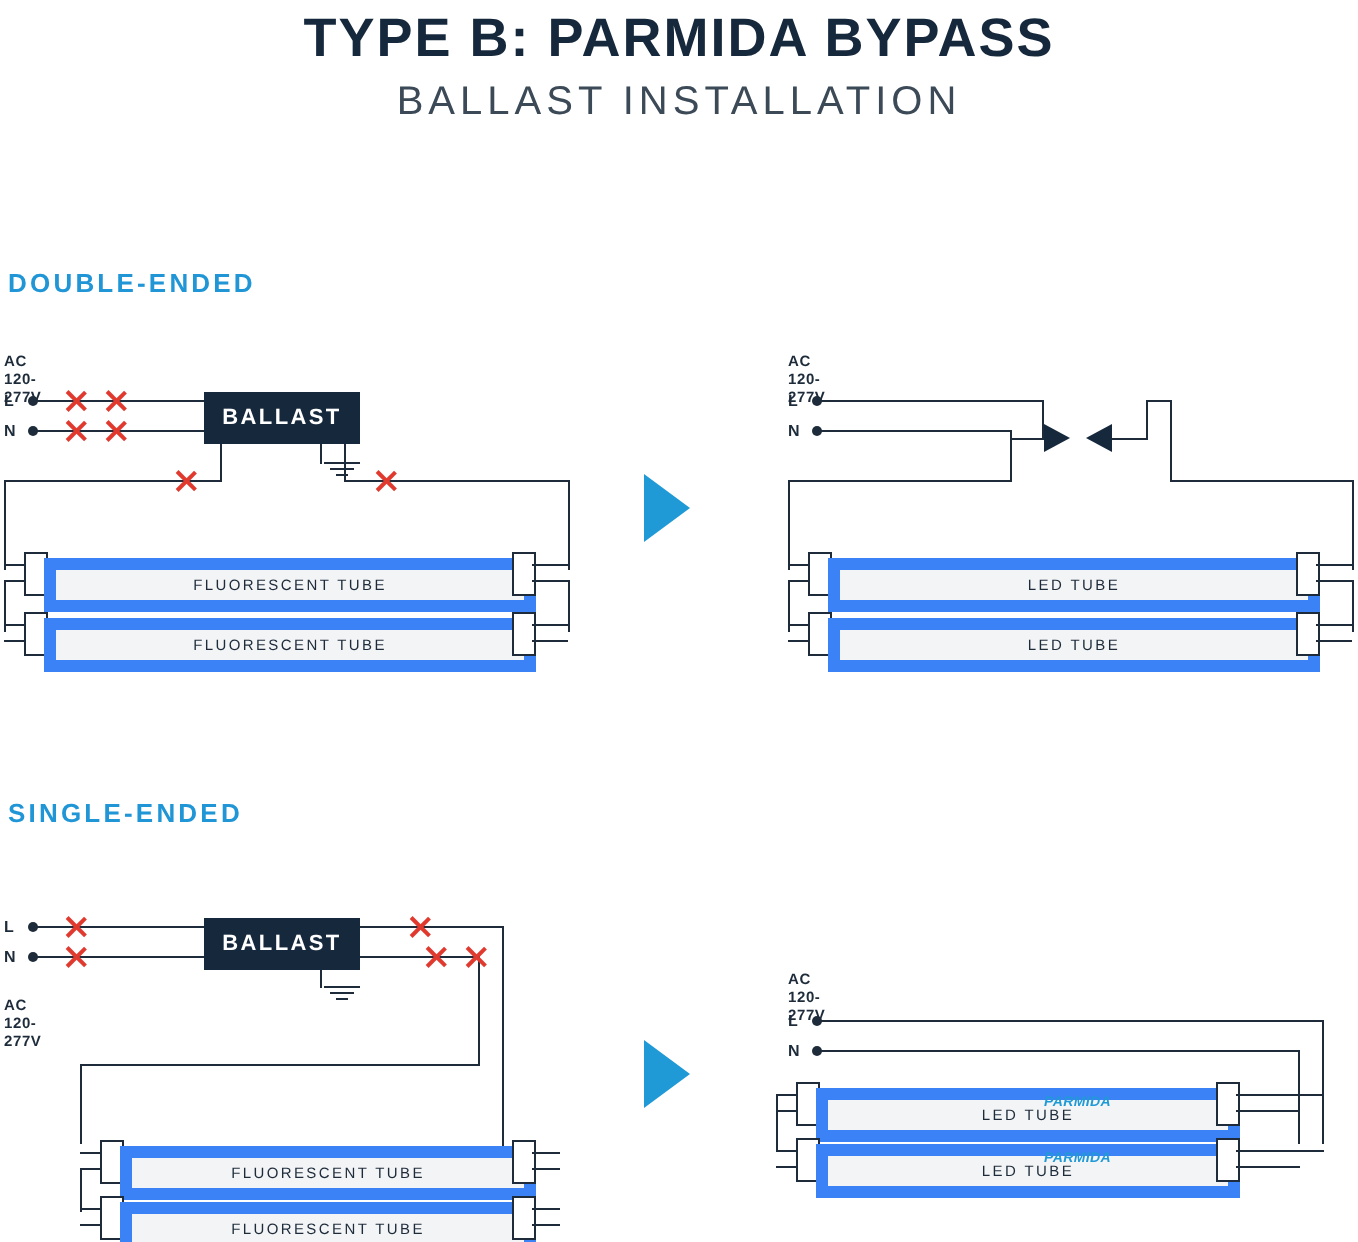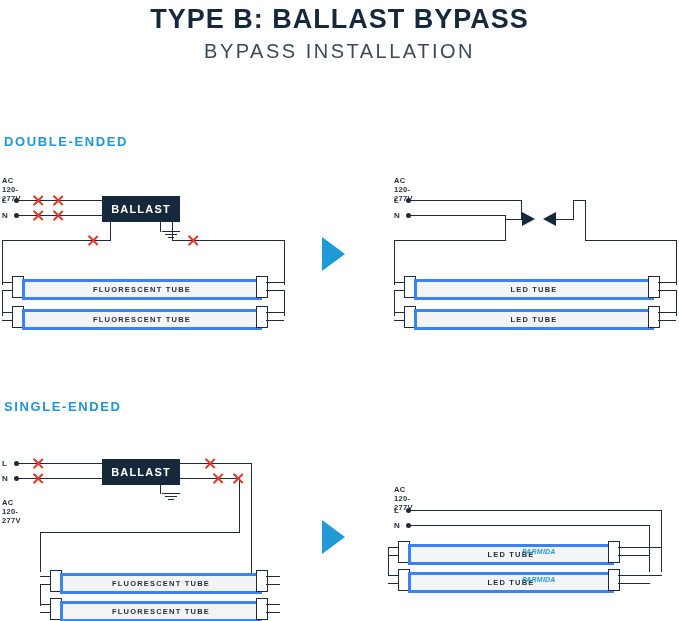--- a/index.html
+++ b/index.html
@@ -36,23 +36,23 @@
   }
   .xmark{position:absolute;width:13px;height:13px;}
   .xmark:before,.xmark:after{
     content:"";position:absolute;left:50%;top:0;width:1.6px;height:13px;background:#e03a2f;
   }
   .xmark:before{transform:translateX(-50%) rotate(45deg);}
   .xmark:after{transform:translateX(-50%) rotate(-45deg);}
   .gnd{position:absolute;}
   .gnd i{position:absolute;display:block;background:#1d2b3a;height:1px;left:50%;transform:translateX(-50%);}
   .tube{
-    position:absolute;border:3px solid #3b82f6;background:#f3f4f5;
+    position:absolute;border:6px solid #3b82f6;background:#f3f4f5;
     display:flex;align-items:center;justify-content:center;
-    font-size:7.5px;font-weight:bold;letter-spacing:1.2px;color:#1d2b3a;
+    font-size:7.5px;font-weight:normal;letter-spacing:1.2px;color:#1d2b3a;
   }
   .cap{position:absolute;border:1px solid #1d2b3a;background:#ffffff;}
   .pin{position:absolute;background:#1d2b3a;height:1px;}
   .arrow-big{
     position:absolute;width:0;height:0;
     border-top:17px solid transparent;border-bottom:17px solid transparent;
     border-left:23px solid #1f9ad6;
   }
   .arrow-sm-r{
     position:absolute;width:0;height:0;
@@ -65,22 +65,22 @@
     border-right:13px solid #16283c;
   }
   .brand{
     position:absolute;font-size:7px;font-weight:bold;font-style:italic;letter-spacing:.2px;
     color:#1f9ad6;
   }
 </style>
 </head>
 <body>
 
-<div class="title">TYPE B: BALLAST BYPASS</div>
-<div class="subtitle">BYPASS INSTALLATION</div>
+<div class="title">TYPE B: PARMIDA BYPASS</div>
+<div class="subtitle">BALLAST INSTALLATION</div>
 
 <div class="section-label" style="top:134px;left:4px;">DOUBLE-ENDED</div>
 
 <div class="panel">
 
   <div class="lbl-small" style="top:176px;left:2px;">AC 120-277V</div>
   <div class="lbl" style="top:196px;left:2px;">L</div>
   <div class="lbl" style="top:211px;left:2px;">N</div>
 
   <div class="dot" style="top:198px;left:14px;"></div>

